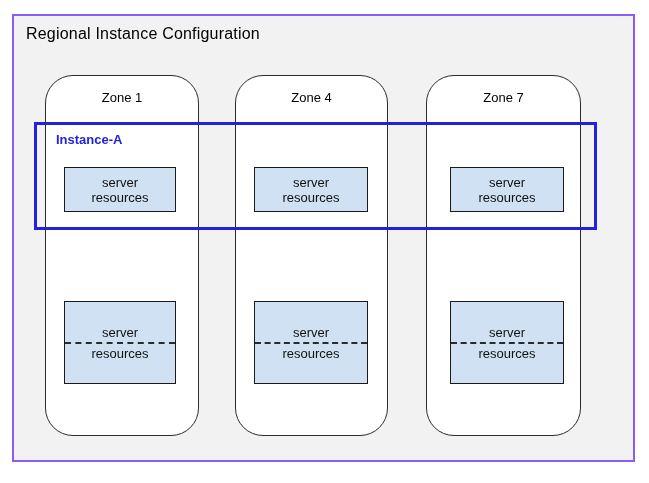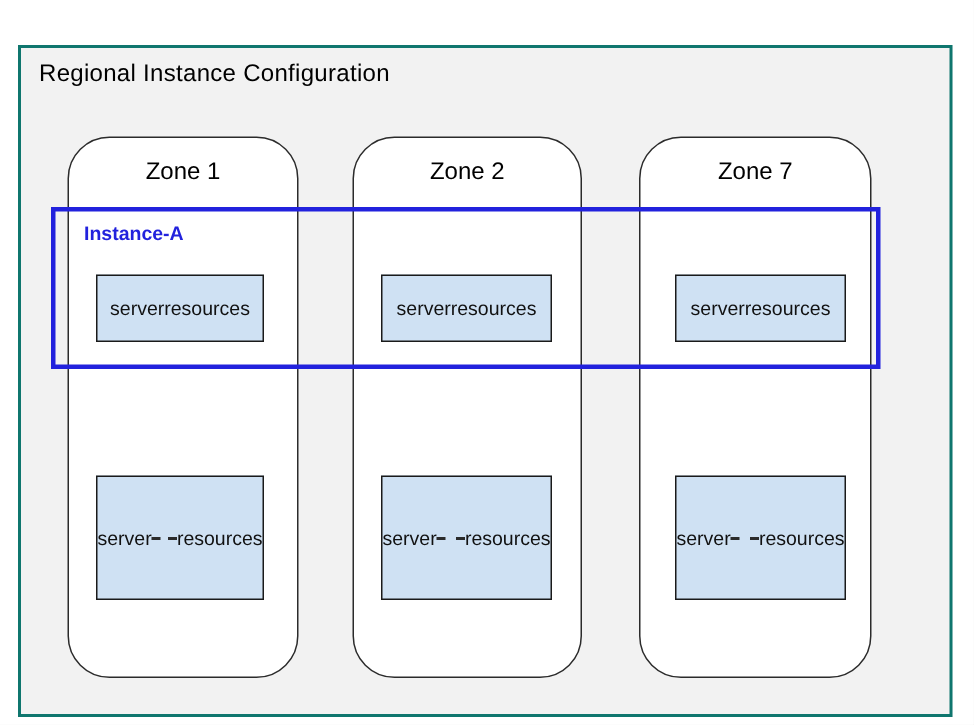--- a/index.html
+++ b/index.html
@@ -5,57 +5,56 @@
   html, body { margin: 0; padding: 0; background: #ffffff; }
   body {
     width: 649px; height: 483px;
     font-family: "Liberation Sans", sans-serif;
     position: relative; overflow: hidden;
   }
   .region-box {
     position: absolute; left: 12px; top: 14px;
     width: 619px; height: 444px;
     background: #f2f2f2;
-    border: 2px solid #0f766e;
-    margin-top: 16px;
+    border: 2px solid #8b5cf6;
   }
   .region-title {
     position: absolute; left: 12px; top: 9px;
     font-size: 16px; color: #000000; letter-spacing: 0.2px;
   }
   .zone {
     position: absolute; top: 59px; height: 359px;
     background: #ffffff;
     border: 1.5px solid #2b2b2b;
     border-radius: 28px;
     z-index: 1;
   }
   .zone-1 { left: 31px;  width: 152px; }
   .zone-2 { left: 221px; width: 151px; }
   .zone-3 { left: 412px; width: 153px; }
   .zone-label {
     margin-top: 14px; text-align: center;
-    font-size: 16px; color: #000000;
+    font-size: 13px; color: #000000;
   }
   .instance {
     position: absolute; left: 20px; width: 547px;
     border: 3px solid #2222dd;
     z-index: 3;
   }
-  .instance-a { top: 106px; height: 102px; }
+  .instance-a { top: 106px; height: 102px; padding-left: 10px; }
   .instance-b { top: 235px; height: 145px; }
   .instance-label {
     position: absolute; left: 19px; top: 7px;
     font-size: 13px; font-weight: bold; color: #2222dd;
   }
   .server-box {
     position: absolute;
     background: #cfe1f3;
     border: 1.5px solid #1a1a1a;
-    display: flex; flex-direction: row;
+    display: flex; flex-direction: column;
     align-items: center; justify-content: center;
     font-size: 13px; line-height: 15px; color: #111111;
     text-align: center;
     z-index: 2;
   }
   .row-a { top: 151px; height: 43px; }
   .row-b { top: 285px; height: 81px; }
   .col-1 { left: 50px;  width: 110px; }
   .col-2 { left: 240px; width: 112px; }
   .col-3 { left: 436px; width: 112px; }
@@ -68,21 +67,21 @@
 </head>
 <body>
 
 <div class="region-box">
   <div class="region-title">Regional Instance Configuration</div>
 
   <div class="zone zone-1">
     <div class="zone-label">Zone 1</div>
   </div>
   <div class="zone zone-2">
-    <div class="zone-label">Zone 2</div>
+    <div class="zone-label">Zone 4</div>
   </div>
   <div class="zone zone-3">
     <div class="zone-label">Zone 7</div>
   </div>
 
   <div class="instance instance-a">
     <div class="instance-label">Instance-A</div>
   </div>
 
   <div class="server-box row-a col-1">

